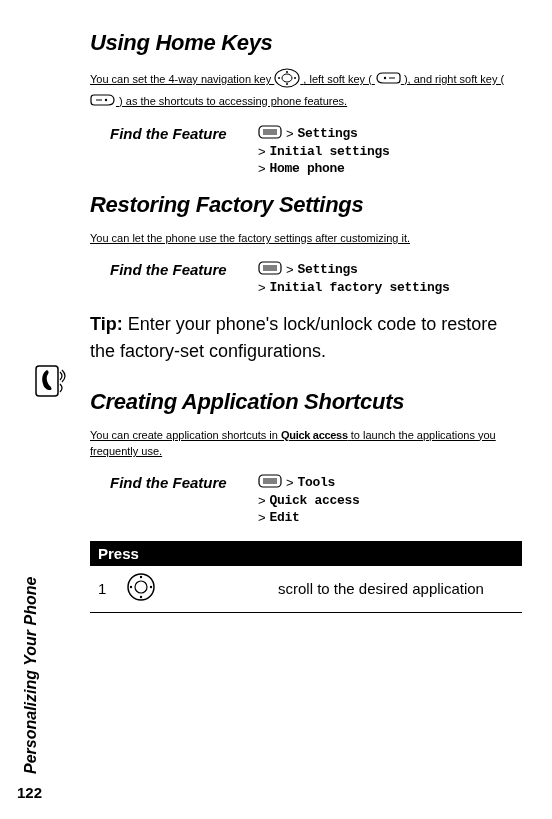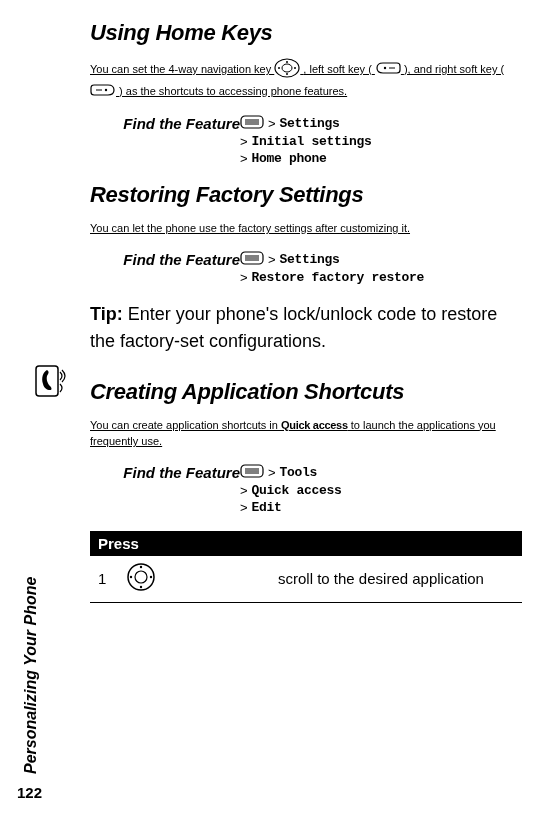--- a/index.html
+++ b/index.html
@@ -10,36 +10,37 @@
       background: #fff;
       position: relative;
       padding: 20px 30px 20px 90px;
     }
     .section-heading {
       font-weight: 900;
       font-style: italic;
       font-size: 22px;
       margin-bottom: 12px;
       letter-spacing: -0.3px;
+      margin-top: 10px;
     }
     .body-text {
       font-size: 11px;
       line-height: 1.5;
       margin-bottom: 14px;
       text-decoration: underline;
     }
     .inline-icon {
       display: inline-block;
       vertical-align: middle;
     }
     .feature-row {
       display: flex;
       align-items: flex-start;
       margin-bottom: 14px;
-      text-align: right;
+      gap: 18px;
     }
     .feature-label {
       font-weight: 900;
       font-style: italic;
       font-size: 15px;
       flex: 0 0 auto;
       width: 150px;
       padding-left: 20px;
     }
     .feature-path {
@@ -198,21 +199,21 @@
             <line x1="5" y1="5" x2="19" y2="5" stroke="#000"></line>
             <line x1="5" y1="7" x2="19" y2="7" stroke="#000"></line>
             <line x1="5" y1="9" x2="19" y2="9" stroke="#000"></line>
           </svg>
       </span>
       <span class="gt">&gt;</span>
       <span class="path-menu">Settings</span>
     </div>
     <div class="path-line">
       <span class="gt">&gt;</span>
-      <span class="path-menu">Restore factory restore</span>
+      <span class="path-menu">Initial factory settings</span>
     </div>
   </div>
 </div>
 <p class="tip-row">
   <span class="tip-label">Tip:</span><span> Enter your phone's lock/unlock code to restore the factory-set configurations.</span>
 </p>
 
 <h2 class="section-heading">Creating Application Shortcuts</h2>
 <p class="body-text">
   <span>You can create application shortcuts in </span><span class="narrow-bold">Quick access</span><span> to launch the applications you frequently use.</span>

